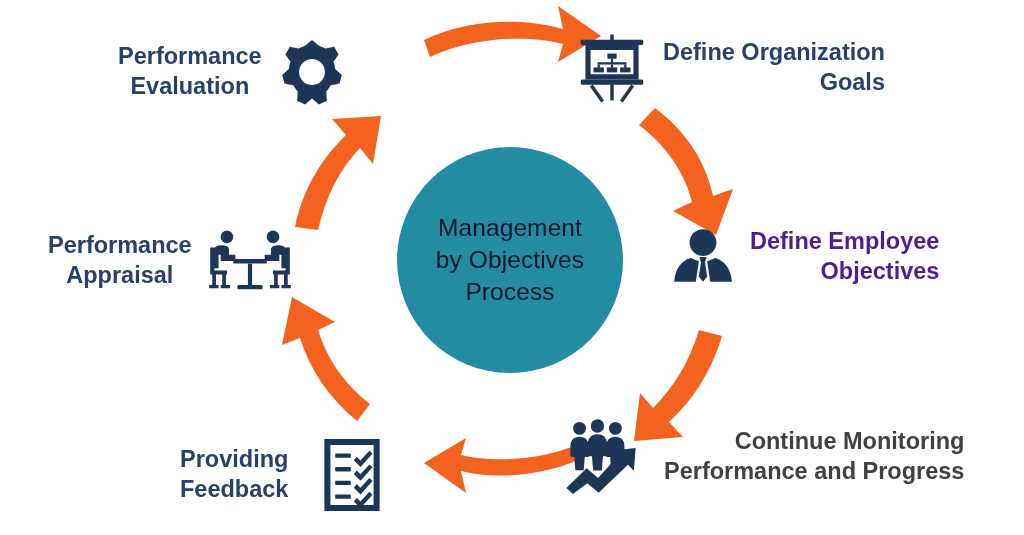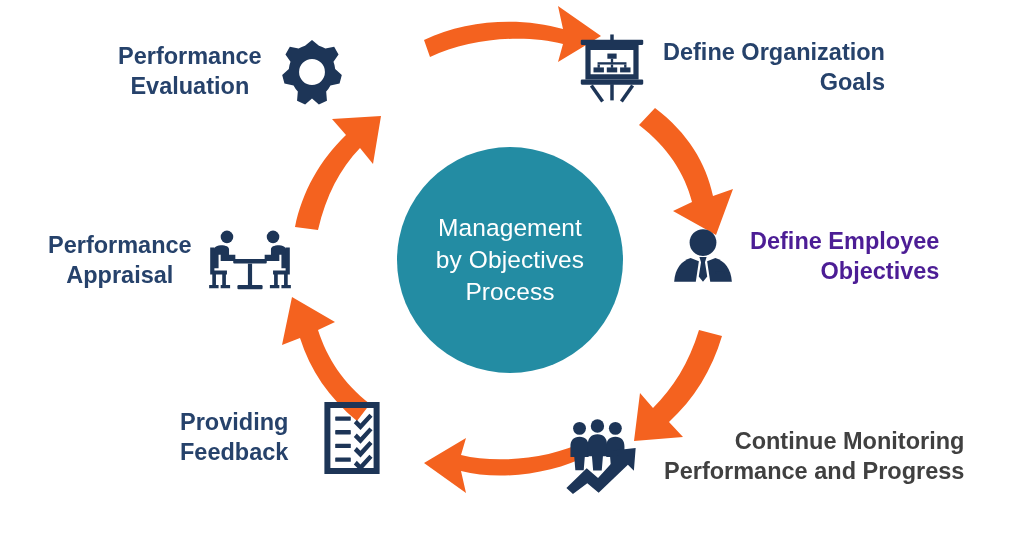--- a/index.html
+++ b/index.html
@@ -36,21 +36,21 @@
     width: 226px;
     height: 226px;
     border-radius: 50%;
     background: #238ca3;
     display: flex;
     align-items: center;
     justify-content: center;
     z-index: 3;
   }
   .hub-label {
-    color: #ffffff;
+    color: #0f172a;
     font-size: 24.5px;
     line-height: 1.32;
     text-align: center;
     font-weight: 400;
     letter-spacing: 0.1px;
     white-space: pre-line;
   }
 
   
   .node {
@@ -73,21 +73,21 @@
     white-space: pre-line;
   }
   .node.right .node-label { text-align: right; margin-left: 14px; }
   .node.left  .node-label { text-align: center; margin-right: 14px; }
 
   
   #node-perf-eval      { left: 118px; top: 36px;  }
   #node-org-goals      { left: 575px; top: 31px;  }
   #node-emp-obj        { left: 670px; top: 224px; }
   #node-monitoring     { left: 564px; top: 418px; }
-  #node-feedback       { left: 180px; top: 399px; gap: 20px; }
+  #node-feedback       { left: 180px; top: 436px; gap: 20px; }
   #node-appraisal      { left: 48px;  top: 227px; }
 
   .icon-svg { display: block; }
 </style>
 </head>
 <body>
 
 <div id="diagram">
 
   <svg id="ring-svg" viewBox="0 0 1024 535">

